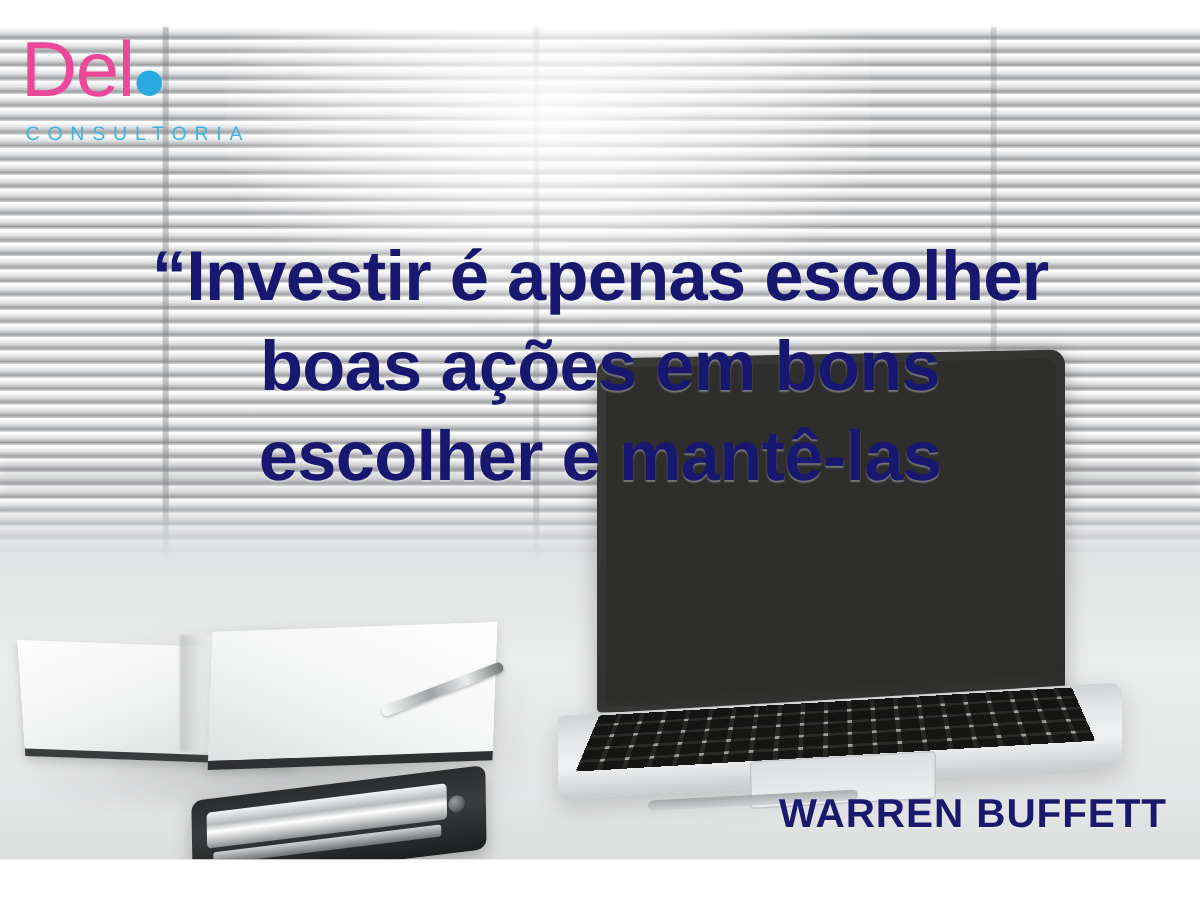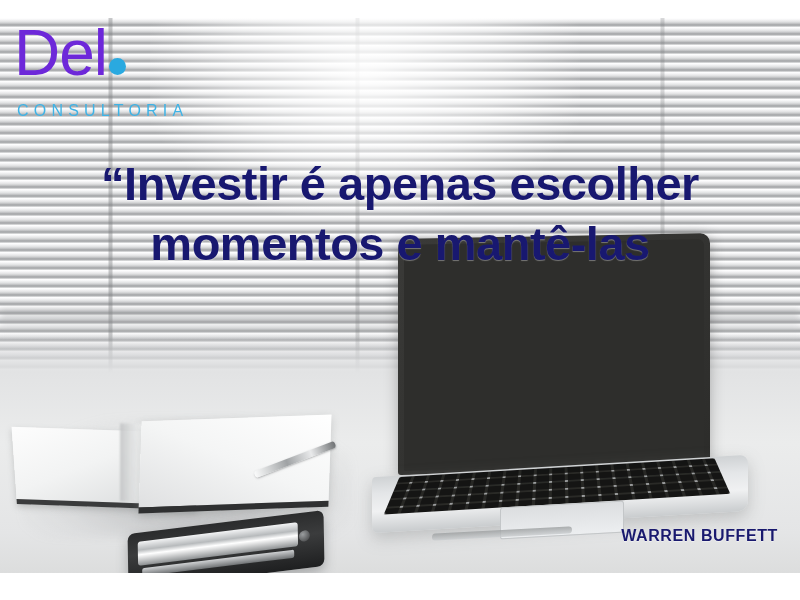--- a/index.html
+++ b/index.html
@@ -271,42 +271,42 @@
   
   #logo {
     position: absolute;
     left: 14px;
     top: 24px;
     width: 180px;
   }
   .logo-word {
     display: block;
     font-family: "Liberation Sans", sans-serif;
-    font-size: 64px;
+    font-size: 52px;
     font-weight: 300;
     line-height: 0.92;
-    color: #6d28d9;
+    color: #ec4899;
     letter-spacing: -1px;
     position: relative;
   }
   .logo-dot {
     display: inline-block;
     width: 17px;
     height: 17px;
     border-radius: 50%;
     background: #2aa9e0;
     vertical-align: baseline;
     margin-left: 2px;
   }
   .logo-sub {
     display: block;
-    margin-top: 19px;
+    margin-top: 9px;
     margin-left: 3px;
     font-family: "Liberation Sans", sans-serif;
-    font-size: 16px;
+    font-size: 13px;
     font-weight: 400;
     letter-spacing: 5.2px;
     color: #3fb3e6;
   }
 
   
   #quote {
     position: absolute;
     left: 30px;
     top: 154px;
@@ -321,21 +321,21 @@
     text-shadow: 0 1px 1px rgba(255,255,255,0.35);
   }
   #quote .qline { display: block; white-space: nowrap; text-align: center; }
 
   
   #attribution {
     position: absolute;
     right: 22px;
     top: 527px;
     font-family: "Liberation Sans", sans-serif;
-    font-size: 16px;
+    font-size: 27px;
     font-weight: 700;
     letter-spacing: 0.6px;
     color: #19196e;
     text-shadow: 0 1px 1px rgba(255,255,255,0.5);
   }
 
   .bottom-white {
     position: absolute;
     left: 0;
     top: 573px;
@@ -389,18 +389,19 @@
   <div class="top-white"></div>
   <div class="bottom-white"></div>
 
   <div id="logo">
     <span class="logo-word"><span>Del</span><span class="logo-dot"></span></span>
     <span class="logo-sub">CONSULTORIA</span>
   </div>
 
   <div id="quote">
     <span class="qline">“Investir é apenas escolher</span>
-    <span class="qline">momentos e mantê-las</span>
+    <span class="qline">boas ações em bons</span>
+    <span class="qline">escolher e mantê-las</span>
   </div>
 
   <div id="attribution">WARREN BUFFETT</div>
 
 </div>
 
 </body></html>

